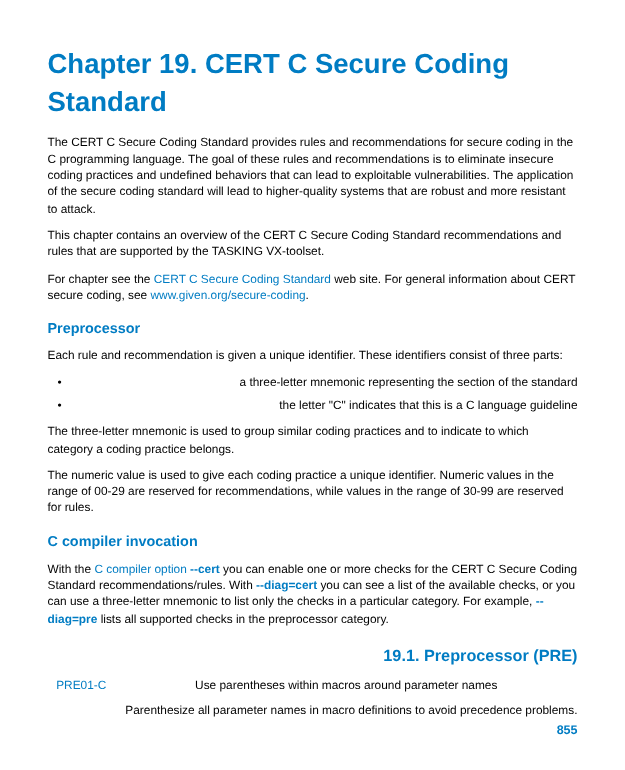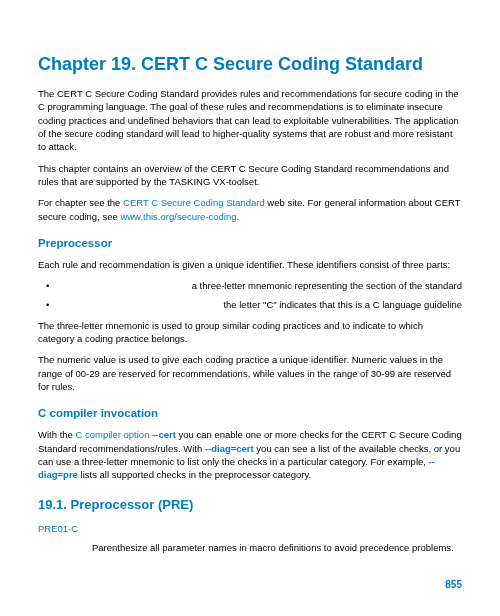--- a/index.html
+++ b/index.html
@@ -10,35 +10,36 @@
     line-height: 1.4;
     color: #000;
     width: 500px;
     height: 616px;
     box-sizing: border-box;
     position: relative;
     background: #fff;
   }
   h1 {
     color: #007cc3;
-    font-size: 18px;
+    font-size: 22px;
     font-weight: bold;
-    margin: 16px 0 10px 0;
+    margin: 0 0 10px 0;
   }
   h2 {
     color: #007cc3;
     font-size: 11.5px;
     font-weight: bold;
     margin: 12px 0 7px 0;
   }
   h3 {
     color: #007cc3;
     font-size: 13px;
     font-weight: bold;
-    margin: 14px 0 8px 0;
+    margin: 14px 0 8px 13px;
+    text-align: right;
   }
   p {
     margin: 0 0 8px 0;
   }
   ul {
     margin: 0 0 8px 0;
     padding-left: 8px;
     list-style: none;
   }
   li {
@@ -54,67 +55,70 @@
   }
   .link {
     color: #007cc3;
   }
   .bold {
     font-weight: bold;
   }
   .rule-row {
     display: flex;
     margin-bottom: 6px;
+    text-align: center;
   }
   .rule-id {
     color: #007cc3;
     width: 54px;
     flex-shrink: 0;
   }
   .rule-text {
     flex: 1;
   }
   .rule-desc {
     margin-left: 54px;
     margin-bottom: 16px;
+    text-align: right;
   }
   .page-num {
     position: absolute;
     bottom: 24px;
     right: 38px;
     color: #007cc3;
     font-size: 10px;
     font-weight: bold;
   }
 </style>
 </head>
 <body>
 
 <h1>Chapter 19. CERT C Secure Coding Standard</h1>
 
 <p>The CERT C Secure Coding Standard provides rules and recommendations for secure coding in the C programming language. The goal of these rules and recommendations is to eliminate insecure coding practices and undefined behaviors that can lead to exploitable vulnerabilities. The application of the secure coding standard will lead to higher-quality systems that are robust and more resistant to attack.</p>
 <p>This chapter contains an overview of the CERT C Secure Coding Standard recommendations and rules that are supported by the TASKING VX-toolset.</p>
 <p>
-  <span>For chapter see the </span><span class="link">CERT C Secure Coding Standard</span><span> web site. For general information about CERT secure coding, see </span><span class="link">www.this.org/secure-coding</span><span>.</span>
+  <span>For chapter see the </span><span class="link">CERT C Secure Coding Standard</span><span> web site. For general information about CERT secure coding, see </span><span class="link">www.given.org/secure-coding</span><span>.</span>
 </p>
 
 <h2>Preprocessor</h2>
 <p>Each rule and recommendation is given a unique identifier. These identifiers consist of three parts:</p>
 <ul>
   <li>a three-letter mnemonic representing the section of the standard</li>
   <li>the letter "C" indicates that this is a C language guideline</li>
 </ul>
 <p>The three-letter mnemonic is used to group similar coding practices and to indicate to which category a coding practice belongs.</p>
 <p>The numeric value is used to give each coding practice a unique identifier. Numeric values in the range of 00-29 are reserved for recommendations, while values in the range of 30-99 are reserved for rules.</p>
 
 <h2>C compiler invocation</h2>
 <p>
   <span>With the </span><span class="link">C compiler option </span><span class="link bold">--cert</span><span> you can enable one or more checks for the CERT C Secure Coding Standard recommendations/rules. With </span><span class="link bold">--diag=cert</span><span> you can see a list of the available checks, or you can use a three-letter mnemonic to list only the checks in a particular category. For example, </span><span class="link bold">--diag=pre</span><span> lists all supported checks in the preprocessor category.</span>
 </p>
 
 <h3>19.1. Preprocessor (PRE)</h3>
 
 <div class="rule-row">
   <span class="rule-id">PRE01-C</span>
+  <span class="rule-text">Use parentheses within macros around parameter names</span>
 </div>
 <p class="rule-desc">Parenthesize all parameter names in macro definitions to avoid precedence problems.</p>
 
 <div class="page-num">855</div>
 
 </body></html>

